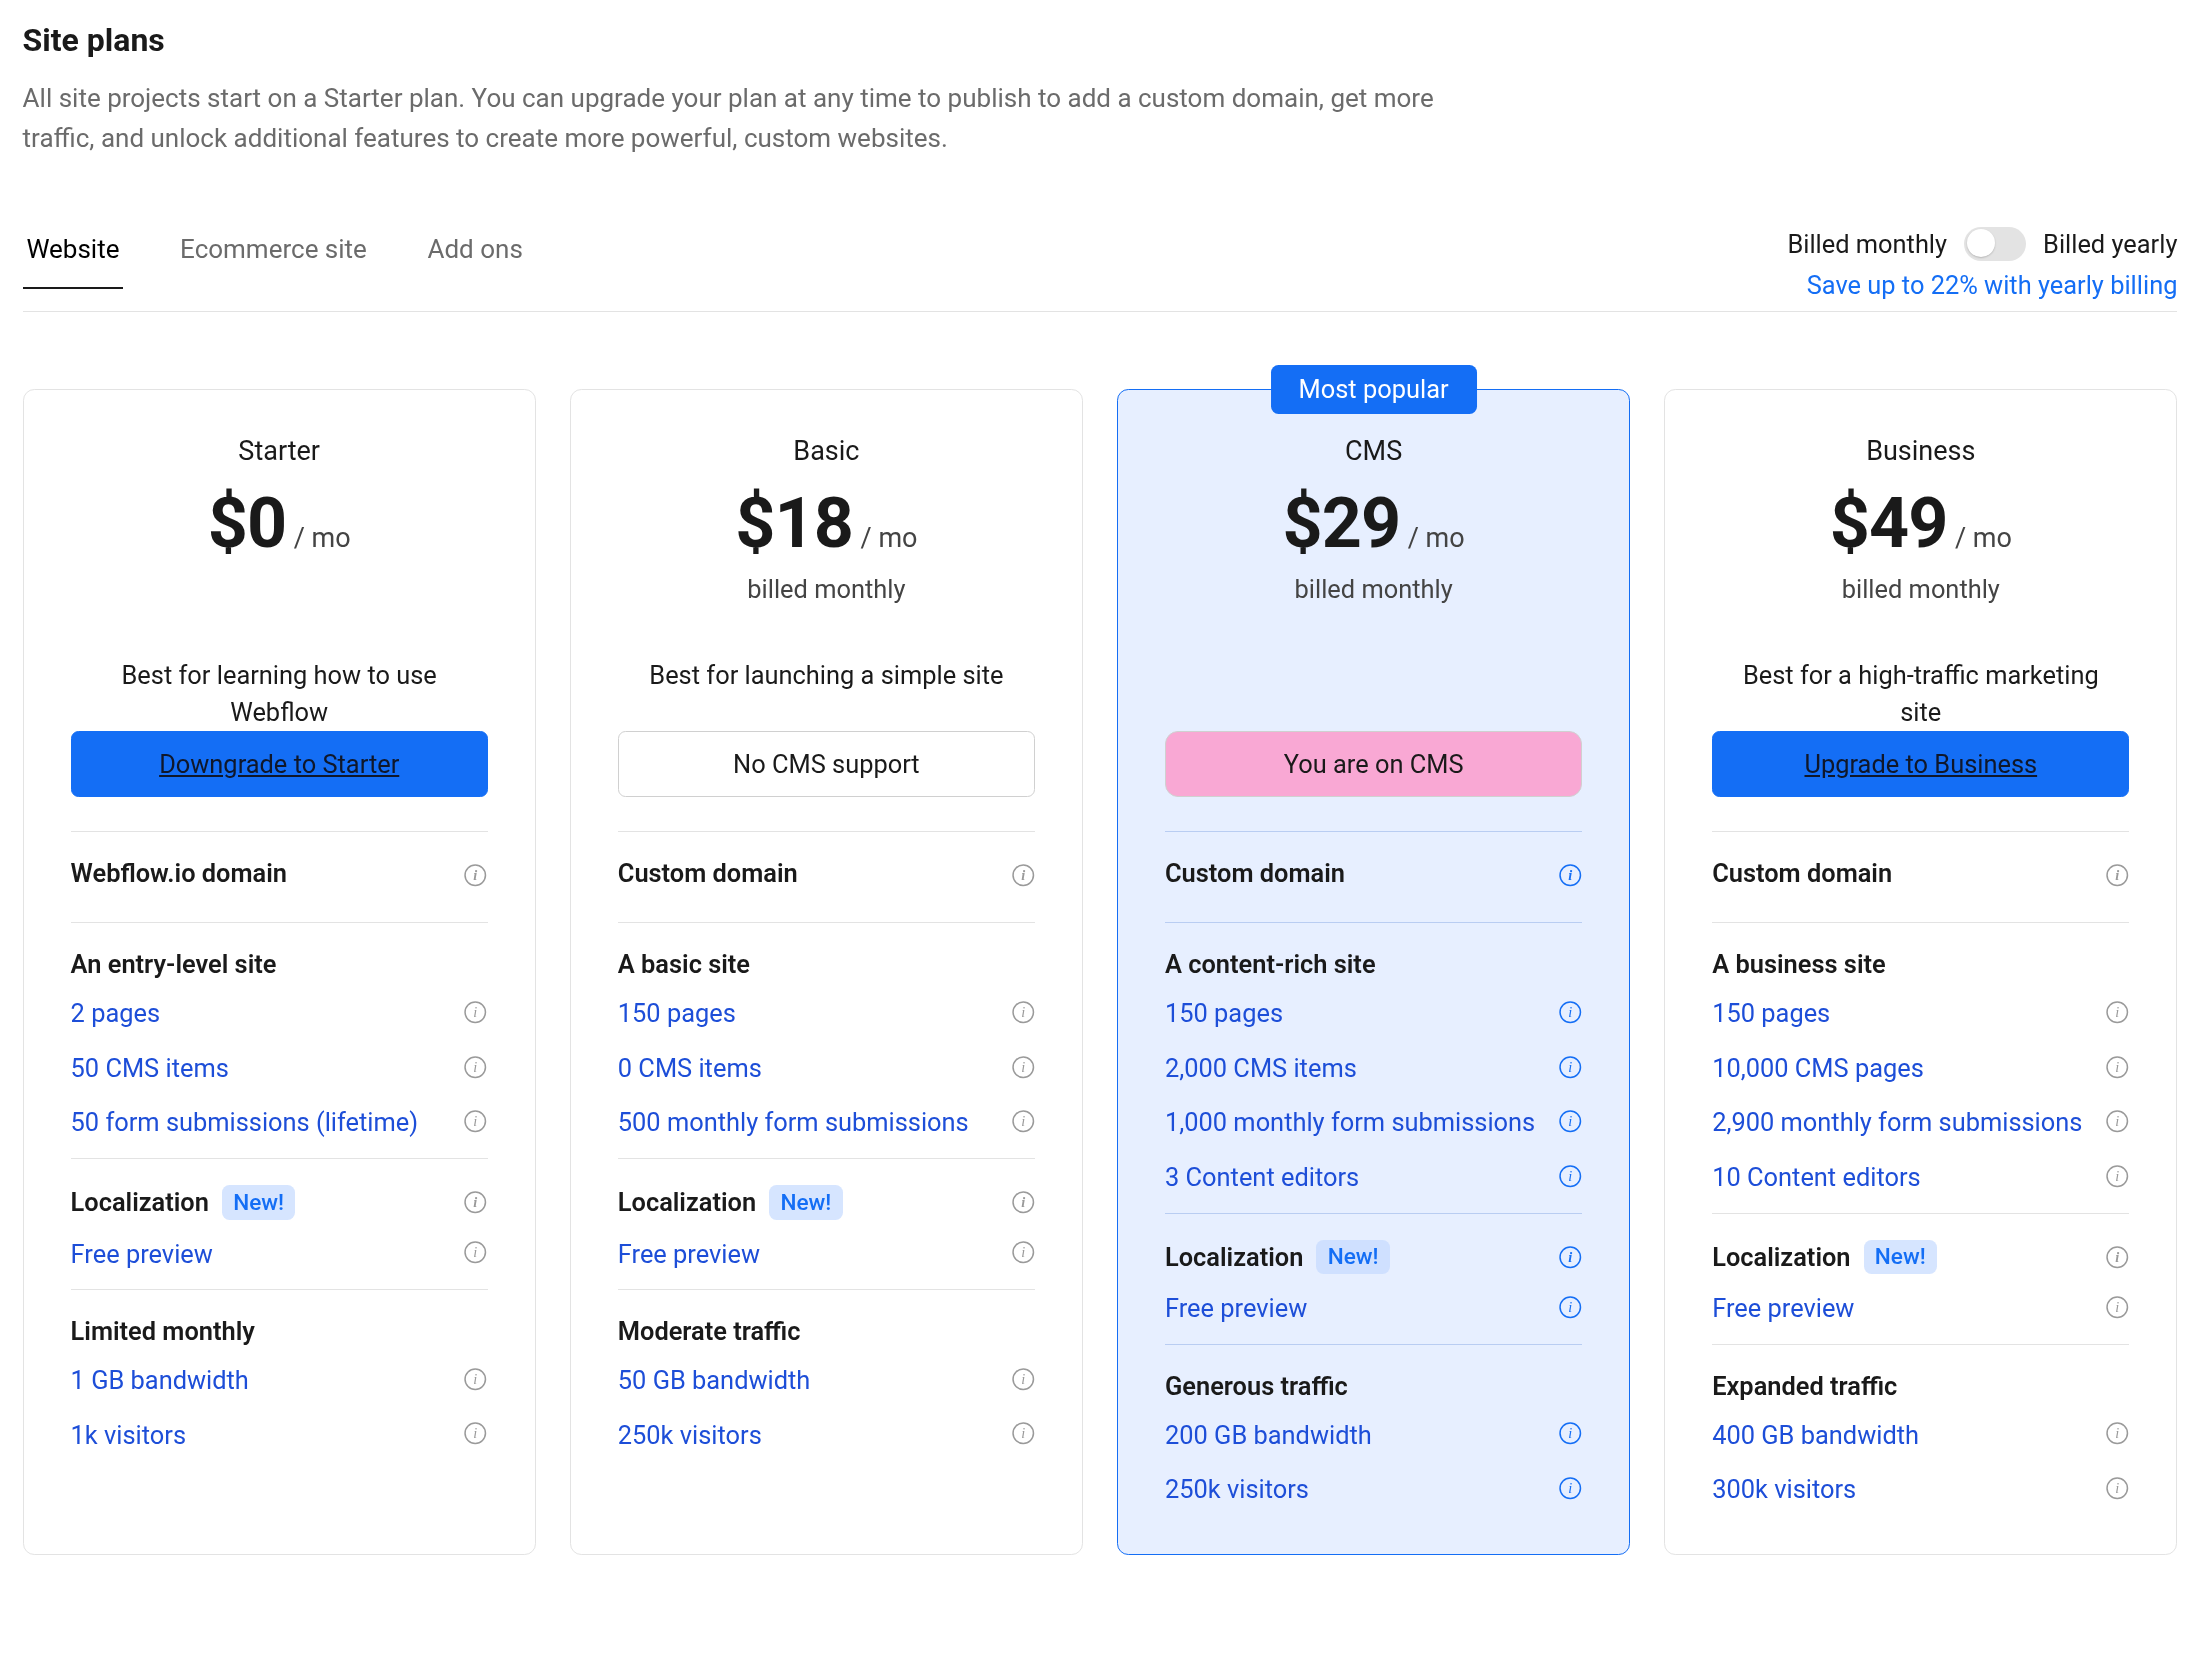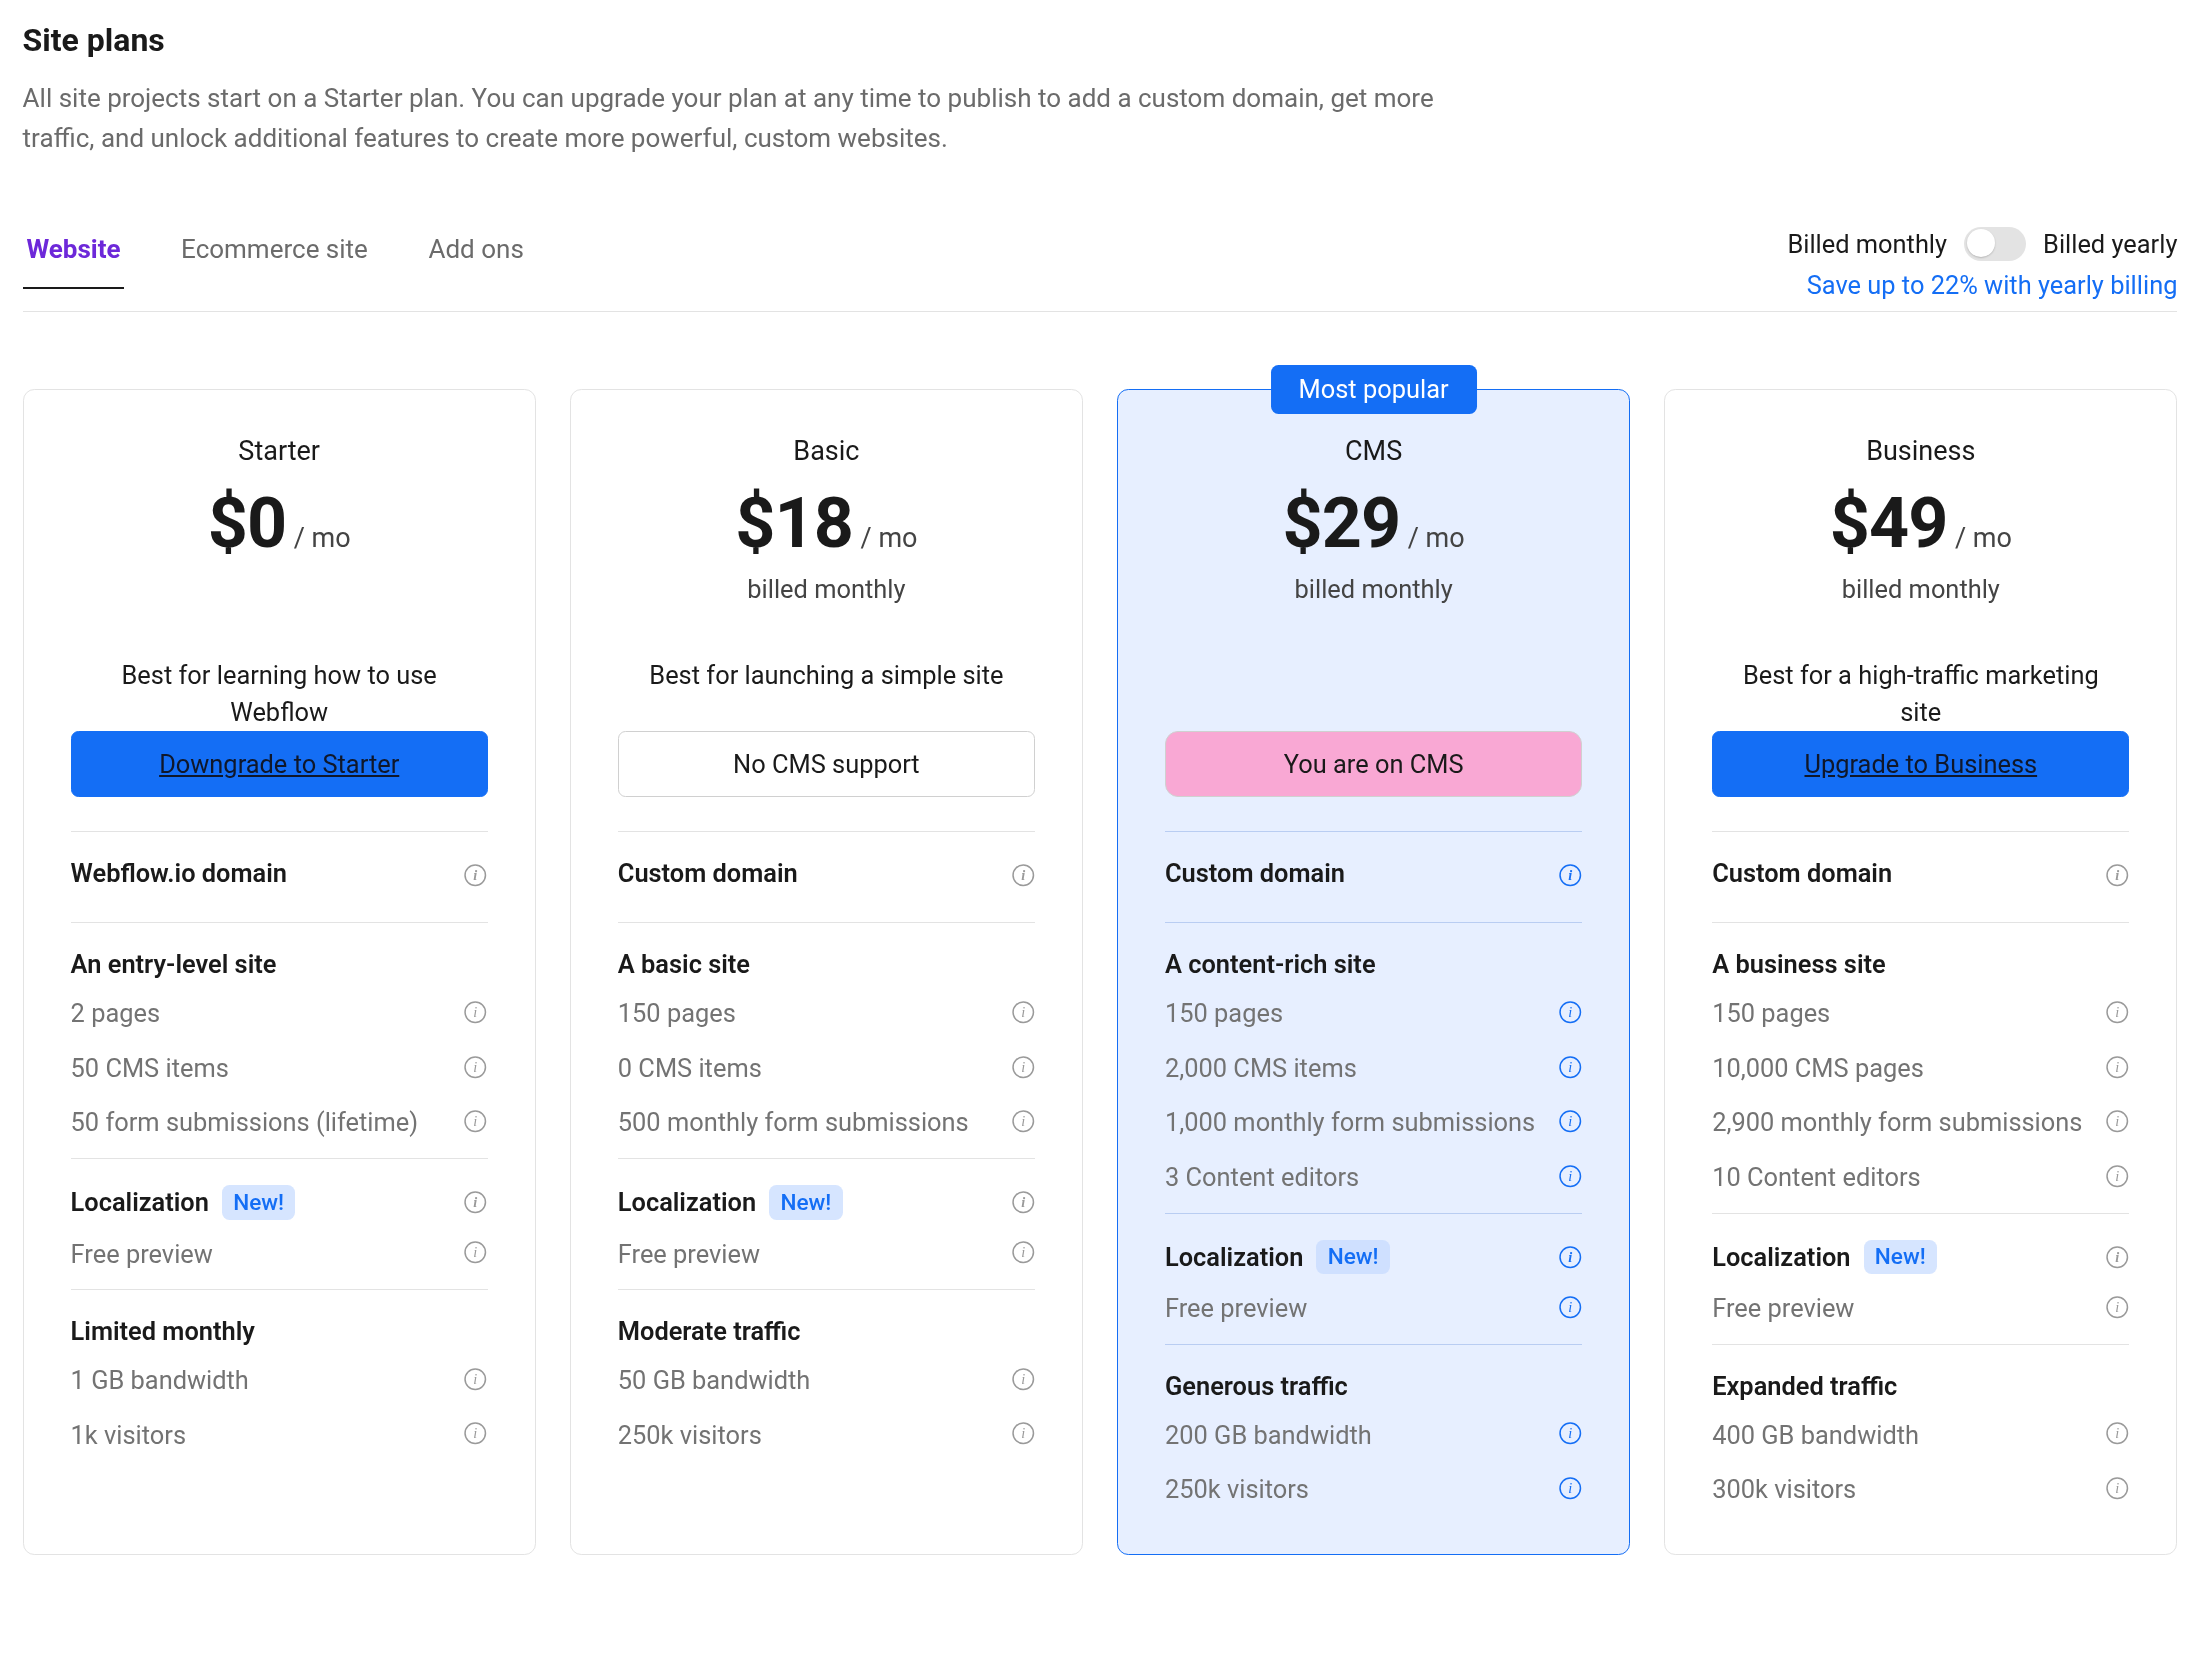--- a/index.html
+++ b/index.html
@@ -33,22 +33,22 @@
     gap: 53px;
   }
   .tab {
     font-size: 26px;
     color: #6b6b6b;
     padding: 7.5px 3.8px 22.6px 3.8px;
     cursor: pointer;
     border-bottom: 2.8px solid transparent;
   }
   .tab.active {
-    color: #6d28d9;
-    font-weight: 700;
+    color: #000000;
+    font-weight: 400;
     border-bottom-color: #1a1a1a;
   }
   .billing-col {
     text-align: right;
     padding-bottom: 11.3px;
   }
   .billing-toggle-row {
     display: flex;
     align-items: center;
     justify-content: flex-end;
@@ -202,21 +202,21 @@
   .feature-list {
     display: flex;
     flex-direction: column;
     gap: 19px;
   }
   .feature {
     display: flex;
     justify-content: flex-end;
     align-items: flex-start;
     font-size: 25.4px;
-    color: #737373;
+    color: #1d4ed8;
     gap: 15px;
   }
   .feature .label {
     flex: 1;
     line-height: 1.4;
   }
   .badge-new {
     background: #d6e5ff;
     color: #146ef5;
     font-size: 22.6px;

